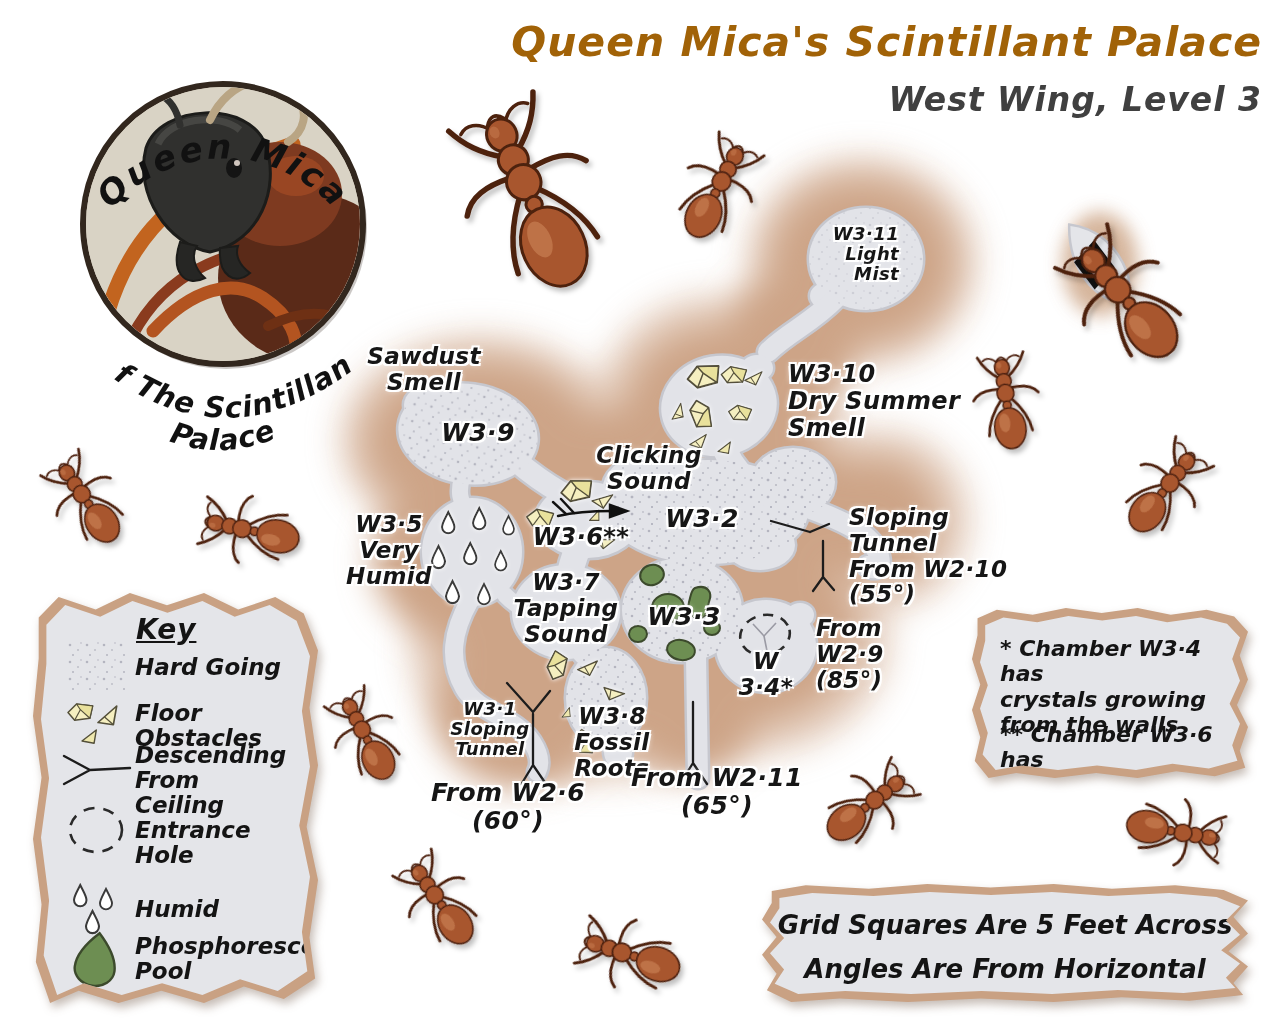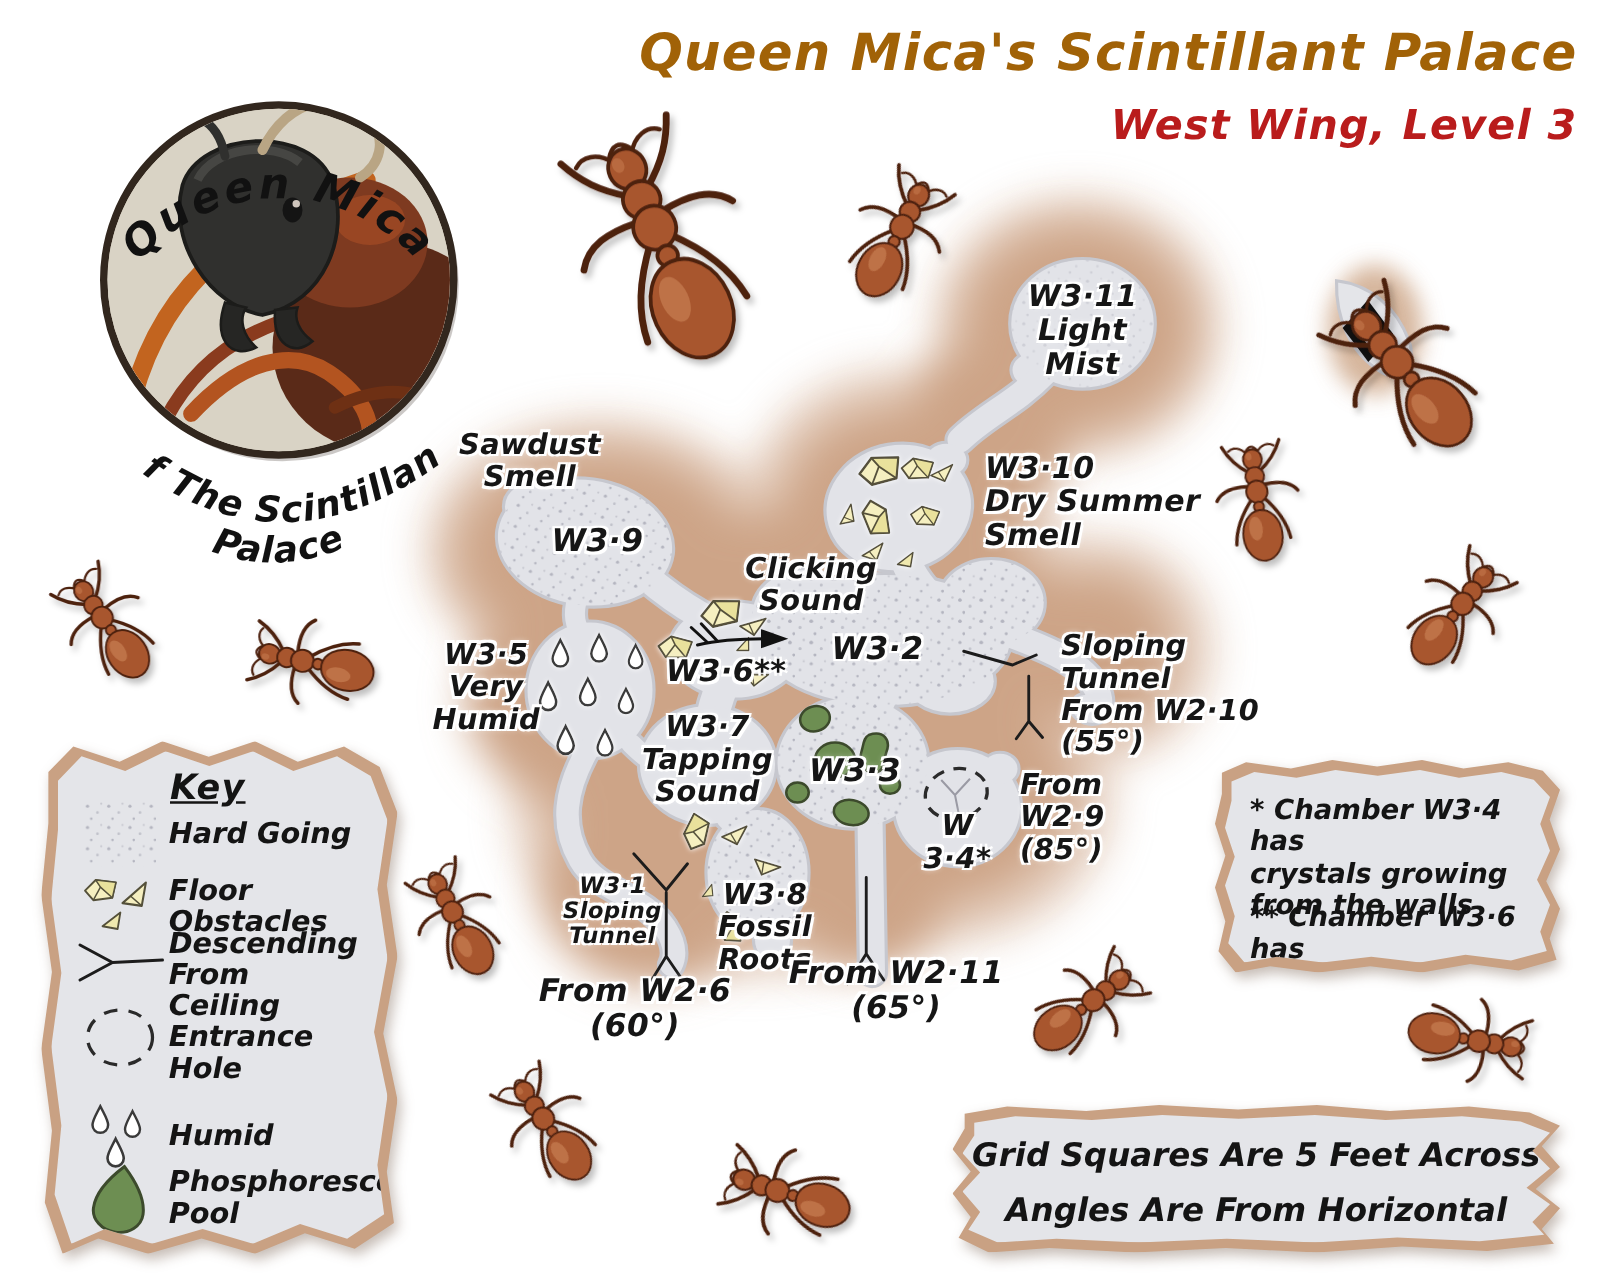--- a/index.html
+++ b/index.html
@@ -8,21 +8,21 @@
     font-family:"DejaVu Sans", sans-serif;color:#141414;
   }
   #stage{position:absolute;left:0;top:0;width:1280px;height:1025px;}
   #map-svg{position:absolute;left:0;top:0;z-index:1;}
   
   #title-block{position:absolute;right:18px;top:18px;z-index:5;text-align:right;}
   #main-title{
     font-size:41px;font-weight:bold;font-style:italic;letter-spacing:1px;color:#a16207;
   }
   #sub-title{
-    margin-top:14px;font-size:33px;font-weight:bold;font-style:italic;letter-spacing:1px;color:#b91c1c;
+    margin-top:14px;font-size:33px;font-weight:bold;font-style:italic;letter-spacing:1px;color:#404040;
   }
   
   #labels-layer{position:absolute;left:0;top:0;width:1280px;height:1025px;z-index:4;pointer-events:none;}
   .mlabel{
     position:absolute;transform:translateX(-50%);
     font-style:italic;font-weight:600;line-height:1.12;text-align:center;
     white-space:pre-line;color:#161616;letter-spacing:.4px;
     text-shadow:-2px -2px 0 #fff,2px -2px 0 #fff,-2px 2px 0 #fff,2px 2px 0 #fff,0 0 6px #fff;
   }
   .mlabel.left{transform:none;text-align:left;}
@@ -388,21 +388,21 @@
     <text font-size="29" font-weight="bold" font-style="italic" fill="#111" letter-spacing="1">
       <textPath href="#arcBot2" startOffset="50%" text-anchor="middle">Palace</textPath>
     </text>
   </svg>
 </div>
 
 <div id="labels-layer">
       <div class="mlabel" style="left: 424px; top: 344px; font-size: 23px;">Sawdust
 Smell</div>
       <div class="mlabel" style="left: 478px; top: 419px; font-size: 25px; text-align: center;">W3·9</div>
-      <div class="mlabel" style="left: 866px; top: 224px; font-size: 24px;">W3·11
+      <div class="mlabel" style="left: 866px; top: 224px; font-size: 18px; text-align: right;">W3·11
 Light
 Mist</div>
       <div class="mlabel left" style="left: 788px; top: 361px; font-size: 24px;">W3·10
 Dry Summer
 Smell</div>
       <div class="mlabel" style="left: 649px; top: 443px; font-size: 23px;">Clicking
 Sound</div>
       <div class="mlabel" style="left: 702px; top: 505px; font-size: 25px;">W3·2</div>
       <div class="mlabel" style="left: 389px; top: 512px; font-size: 23px;">W3·5
 Very

